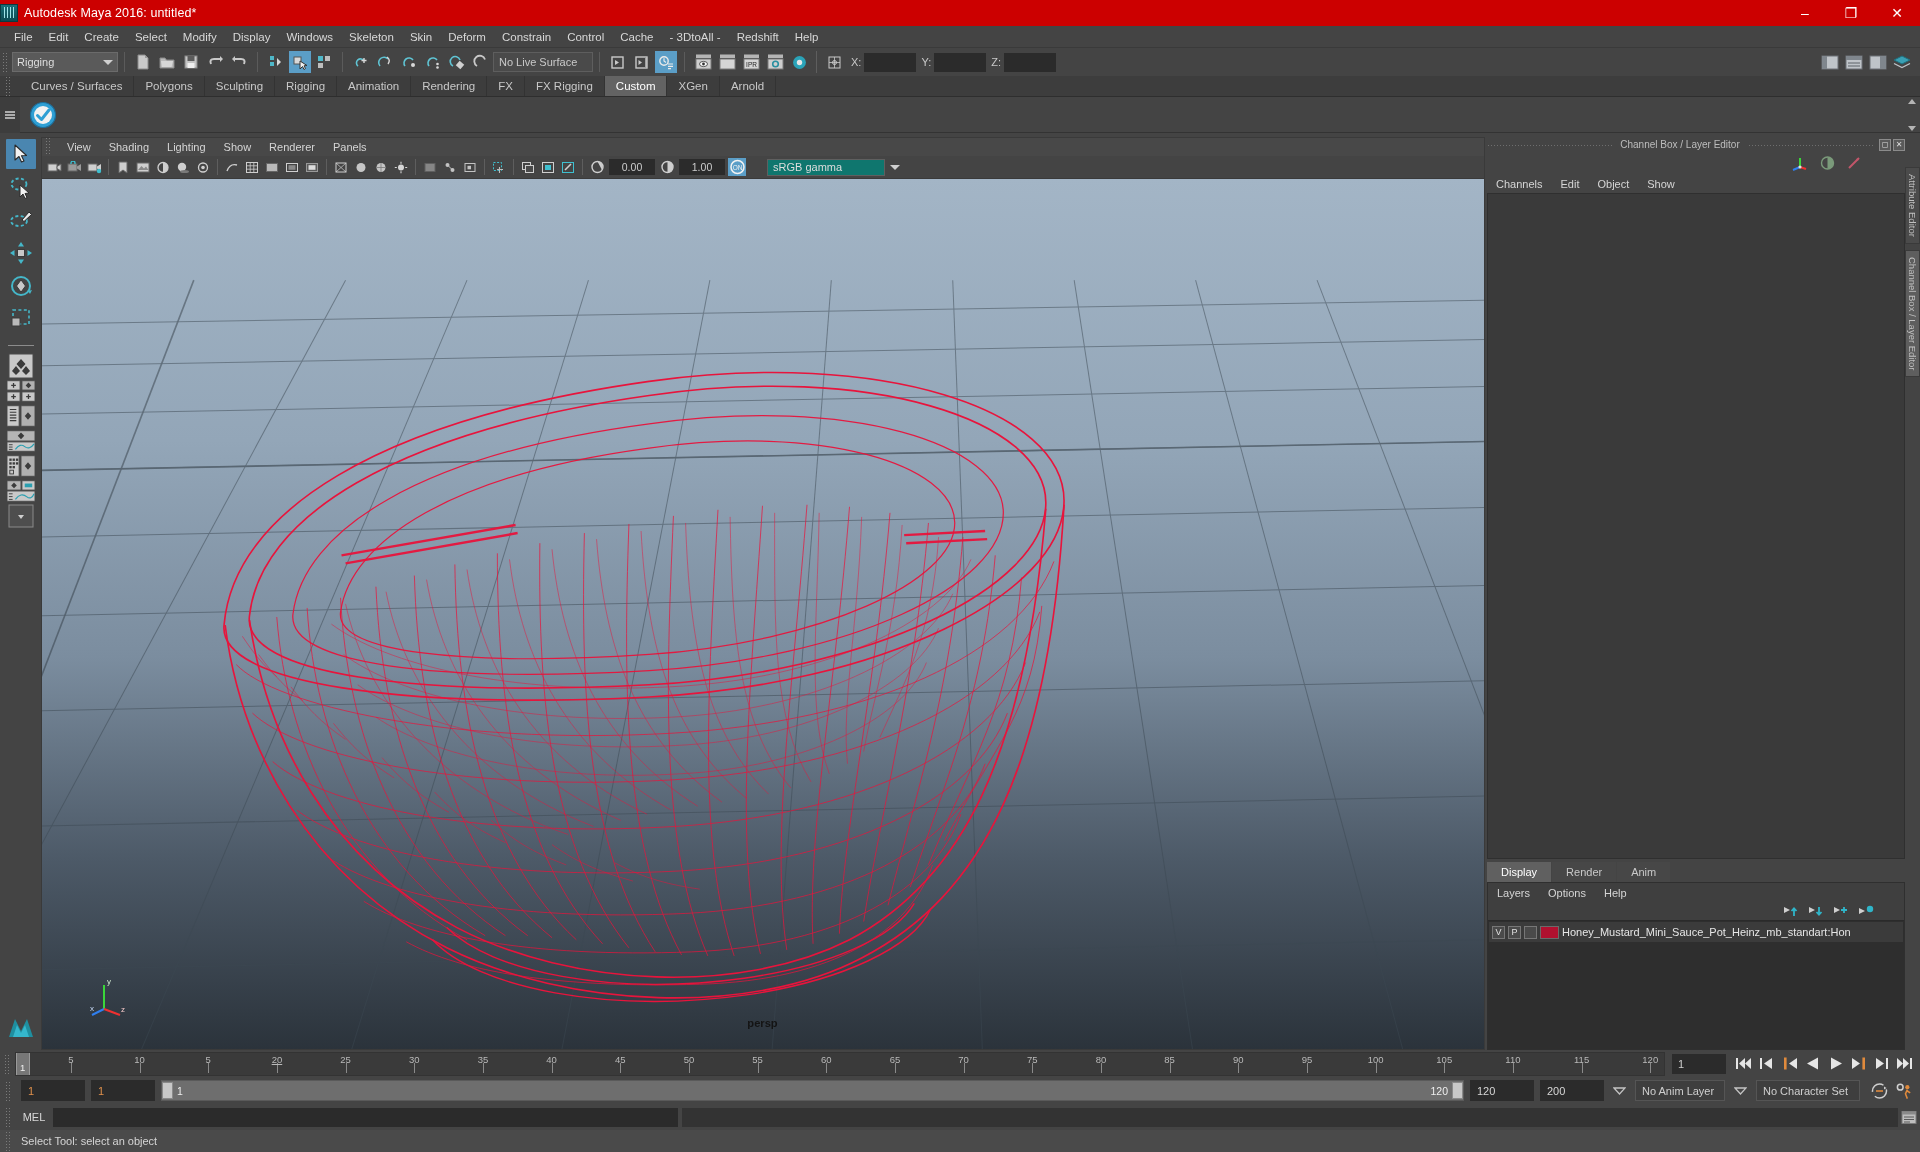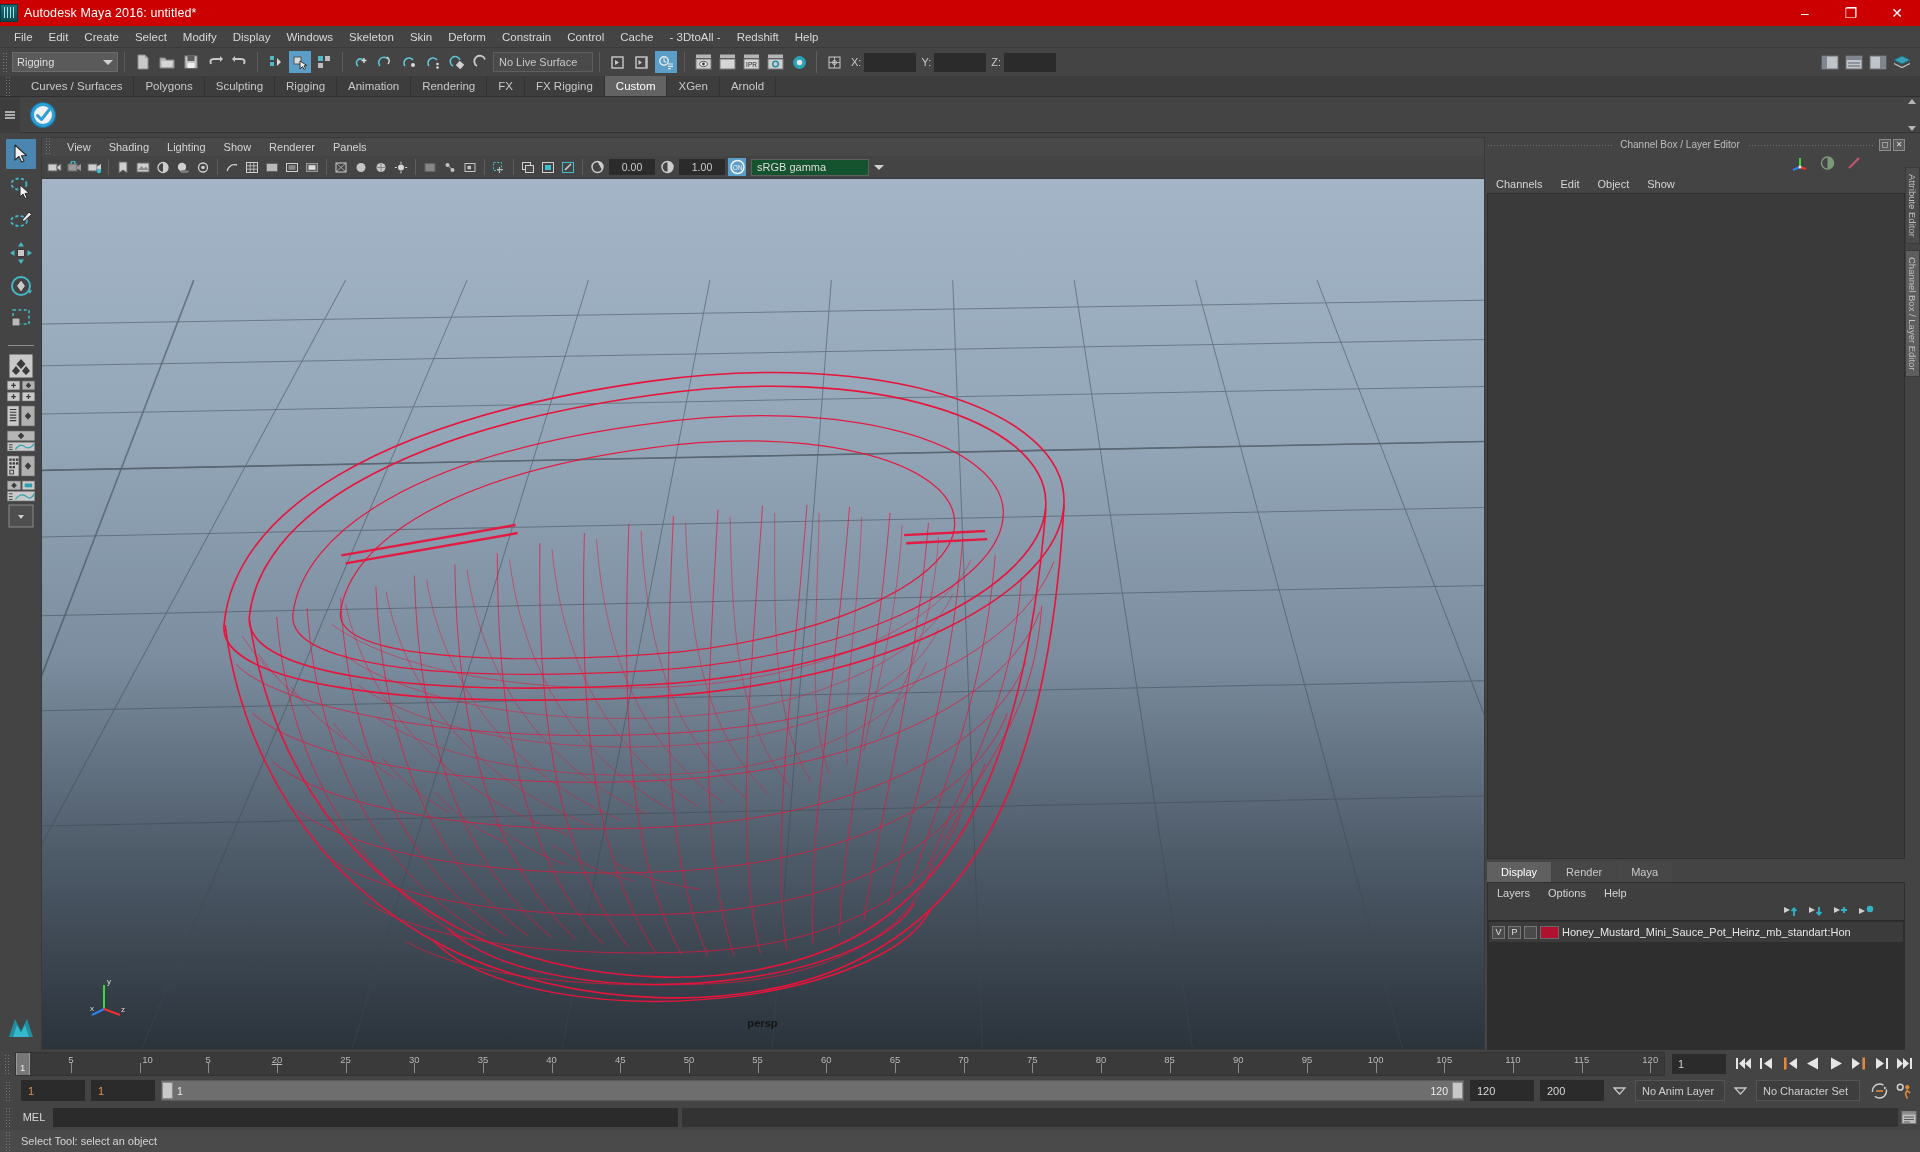--- a/index.html
+++ b/index.html
@@ -146,22 +146,22 @@
     border-left:1px solid #3a3a3a; border-right:1px solid #3a3a3a; padding-left: 2px;
   }
   .pt-btn { width:18px;height:18px; display:flex;align-items:center;justify-content:center;flex:none; margin:0 1px;}
   .pt-btn.on { background:#5b9ec7; }
   .pt-sep { width:1px;height:16px;background:#5e5e5e;margin:0 4px;flex:none; }
   .pt-field {
     height:16px; background:#2b2b2b; width:46px; font-size:10.5px; color:#ccc;
     display:flex;align-items:center;justify-content:center; margin: 0 2px;
   }
   .gamma-combo {
-    height:17px; background:#14532d; border:1px solid #5f5f5f; width: 118px;
-    font-size:11px;color:#ddd;display:flex;align-items:center;padding:0 5px;margin-left:4px;
+    height:17px; background:#0f766e; border:1px solid #5f5f5f; width: 118px;
+    font-size:11px;color:#ddd;display:flex;align-items:center;padding:0 5px;margin-left:20px;
   }
   .viewport {
     flex: 1; position:relative; overflow:hidden; min-height:0;
     border:1px solid #3a3a3a;
     background: linear-gradient(180deg, #9fb1c2 0%, #93a6b8 28%, #7d8fa1 52%, #53616f 74%, #2f3740 100%);
   }
   .axis-gizmo { position:absolute; left: 48px; bottom: 30px; width:44px; height:44px; }
 
   
   .rightdock { width: 418px; flex:none; display:flex; flex-direction:column; padding-top:4px;}
@@ -1056,21 +1056,21 @@
         <div class="cb-menu">Edit</div>
         <div class="cb-menu">Object</div>
         <div class="cb-menu">Show</div>
       </div>
 
       <div class="cb-body"></div>
 
       <div class="layer-tabs">
         <div class="layer-tab active">Display</div>
         <div class="layer-tab">Render</div>
-        <div class="layer-tab">Maya</div>
+        <div class="layer-tab">Anim</div>
       </div>
 
       <div class="layer-panel">
         <div class="layer-menubar">
           <div class="cb-menu">Layers</div>
           <div class="cb-menu">Options</div>
           <div class="cb-menu">Help</div>
         </div>
         <div class="layer-btnrow">
           <div>
@@ -1119,21 +1119,21 @@
   <div class="timeslider-row">
     <div class="gripper" style="margin:0 4px;"></div>
     <div class="ts-track">
       <div class="ts-current">
         <div class="ts-current-lbl">1</div>
       </div>
       <div id="ts-marks">
           <div class="ts-tick" style="left: 3.33333%;"></div>
           <div class="ts-lbl" style="left: 3.33333%;">5</div>
           <div class="ts-tick" style="left: 7.5%;"></div>
-          <div class="ts-lbl" style="left: 7.5%; margin-left: 8px;">10</div>
+          <div class="ts-lbl" style="left: 7.5%;">10</div>
           <div class="ts-tick" style="left: 11.6667%;"></div>
           <div class="ts-lbl" style="left: 11.6667%;">5</div>
           <div class="ts-tick" style="left: 15.8333%;"></div>
           <div class="ts-lbl" style="left: 15.8333%; text-decoration: underline;">20</div>
           <div class="ts-tick" style="left: 20%;"></div>
           <div class="ts-lbl" style="left: 20%;">25</div>
           <div class="ts-tick" style="left: 24.1667%;"></div>
           <div class="ts-lbl" style="left: 24.1667%;">30</div>
           <div class="ts-tick" style="left: 28.3333%;"></div>
           <div class="ts-lbl" style="left: 28.3333%;">35</div>

